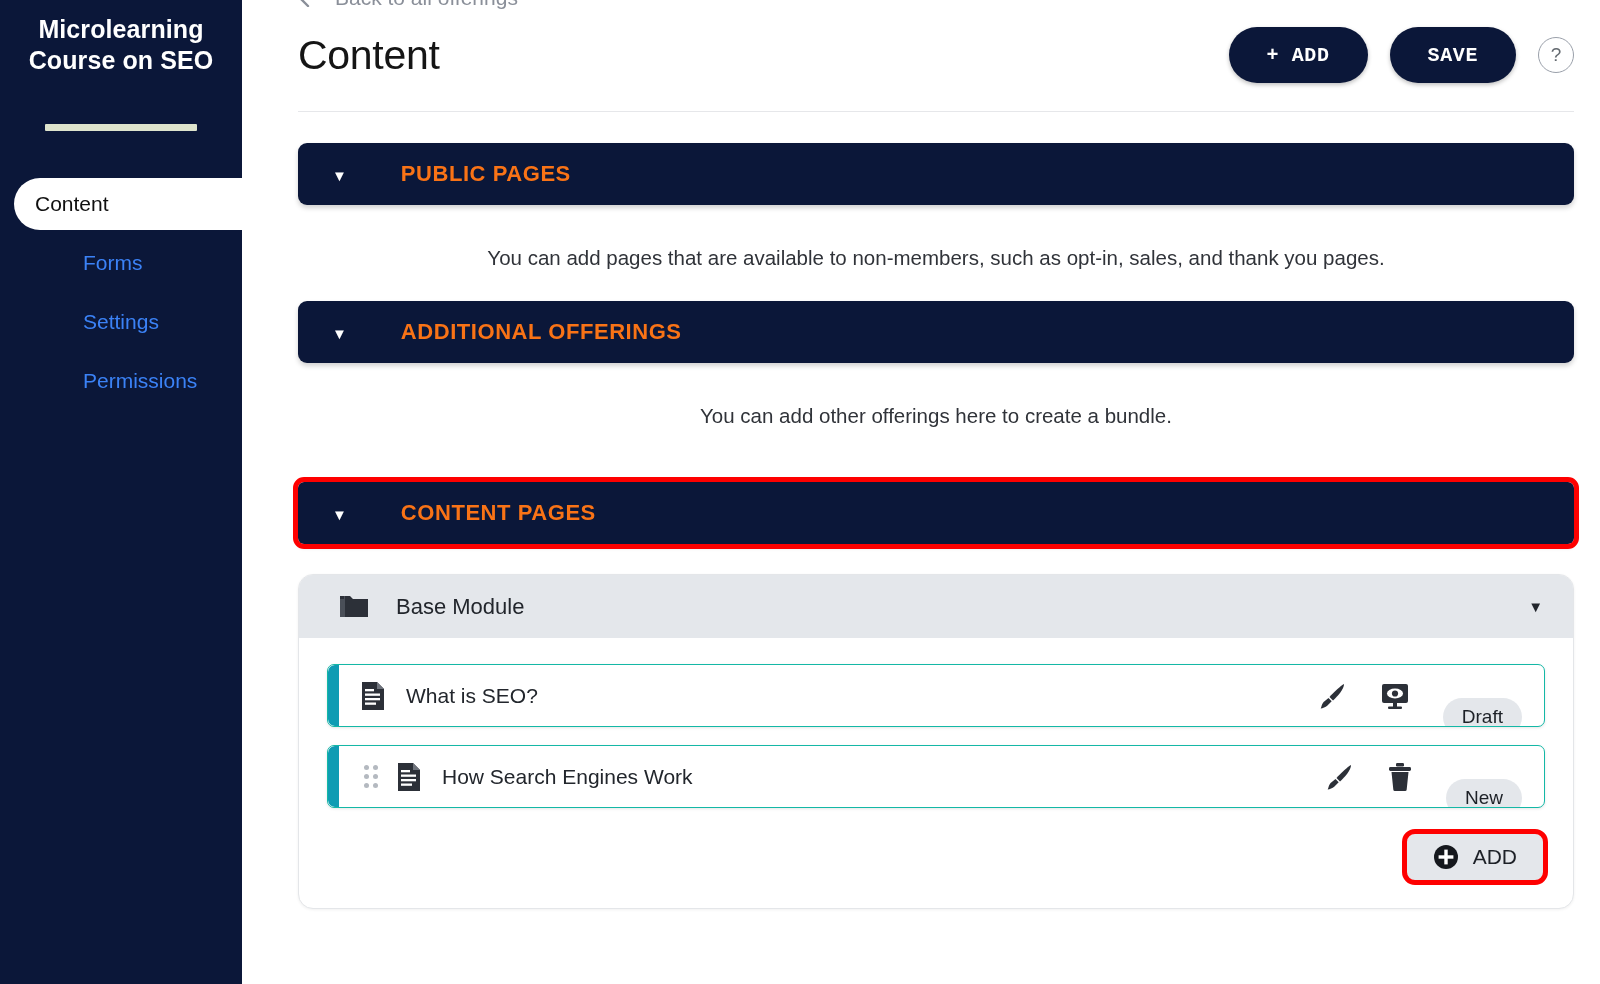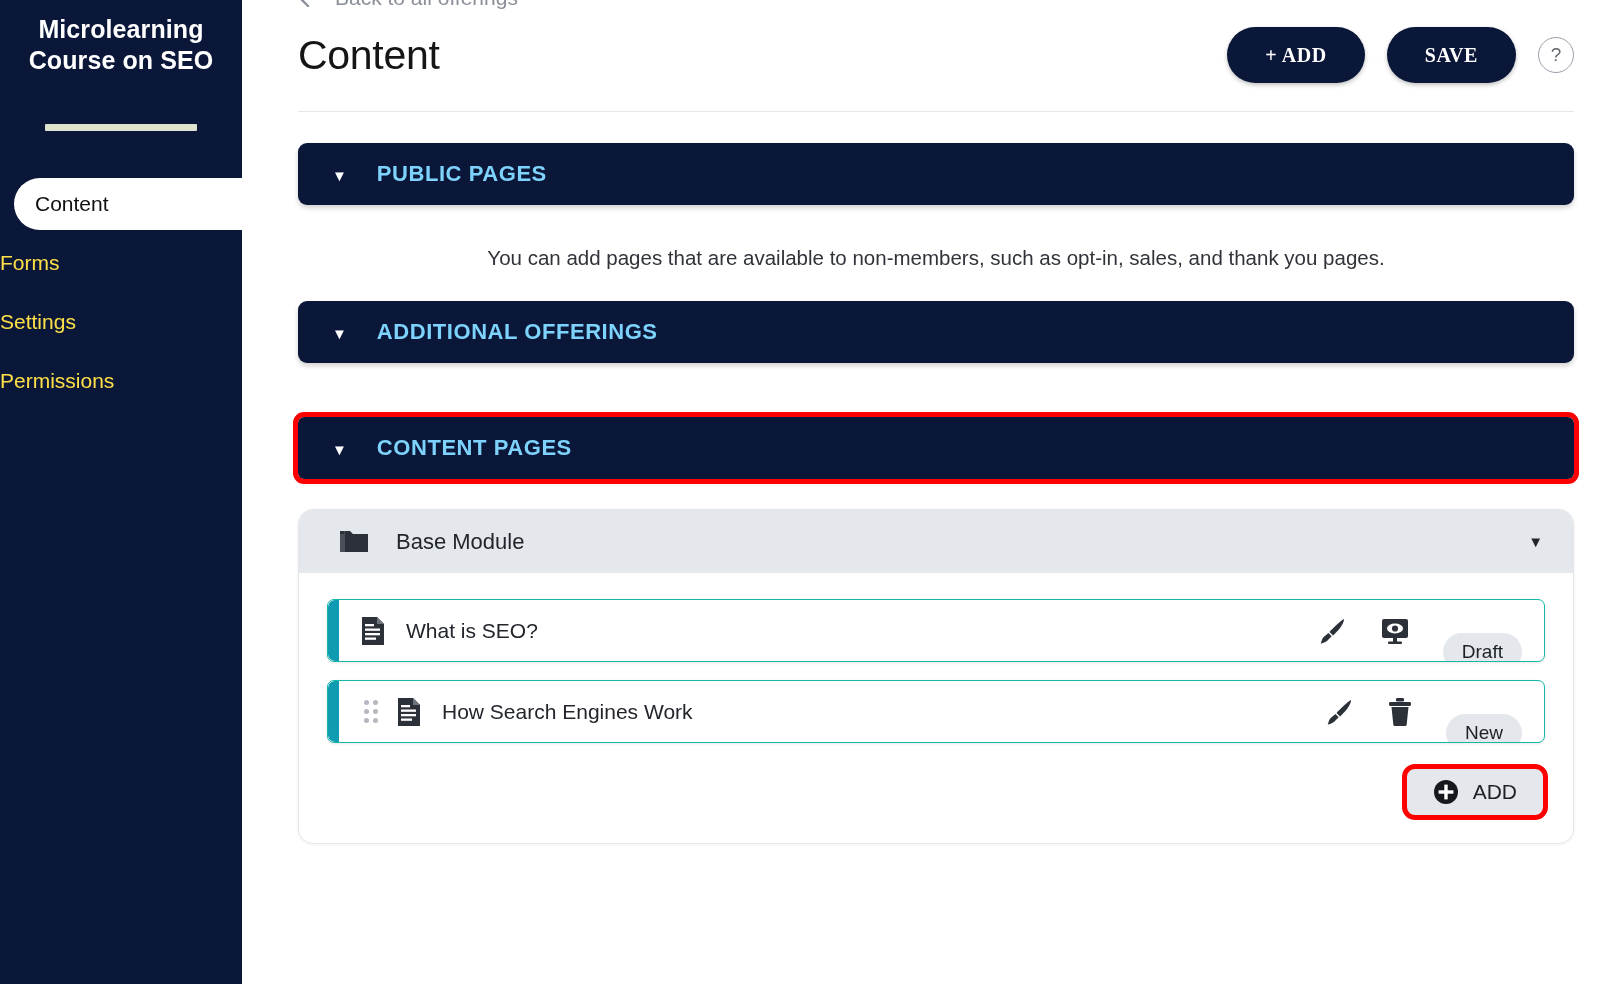--- a/index.html
+++ b/index.html
@@ -35,24 +35,26 @@
     height: 7px;
     background: #dee4cd;
     margin: 48px auto 0 auto;
     border-radius: 1px;
   }
   .nav { margin-top: 47px; }
   .nav-item {
     height: 52px;
     display: flex;
     align-items: center;
-    color: #fde047;
+    padding-left: 35px;
+    color: #3b82f6;
     font-size: 21px;
     cursor: pointer;
     position: relative;
+    margin-left: 48px;
   }
   .nav-item.active {
     background: #ffffff;
     color: #101010;
     border-top-left-radius: 26px;
     border-bottom-left-radius: 26px;
     margin-left: 14px;
     padding-left: 21px;
     width: calc(100% - 14px);
   }
@@ -96,21 +98,21 @@
     background: #0b1739;
     color: #ffffff;
     border: none;
     border-radius: 30px;
     height: 56px;
     padding: 0 38px;
     font-size: 20px;
     font-weight: bold;
     letter-spacing: .6px;
     cursor: pointer;
-    font-family: Liberation Serif, serif;
+    font-family: Liberation Mono, monospace;
     box-shadow: 0 2px 4px rgba(0,0,0,.25);
   }
   .help-btn {
     width: 36px; height: 36px;
     border-radius: 50%;
     border: 1.4px solid #9aa0aa;
     color: #63696f;
     font-size: 19px;
     background: #fff;
     display: flex; align-items: center; justify-content: center;
@@ -136,24 +138,25 @@
     box-shadow: 0 3px 5px rgba(0,0,0,.18);
     cursor: pointer;
   }
   .section-header .caret {
     color: #ffffff;
     font-size: 15px;
     line-height: 1;
     margin-top: 2px;
   }
   .section-header .title {
-    color: #7dd3fc;
+    color: #f97316;
     font-size: 22px;
     font-weight: bold;
     letter-spacing: .55px;
+    margin-left: 24px;
   }
   .section-desc {
     text-align: center;
     color: #303339;
     font-size: 20.5px;
     margin-top: 41px;
   }
 
   .hl-red {
     outline: 5px solid #fe0000;
@@ -310,20 +313,21 @@
         <span class="title">PUBLIC PAGES</span>
       </div>
       <div class="section-desc">You can add pages that are available to non-members, such as opt-in, sales, and thank you pages.</div>
     </section>
 
     <section class="section">
       <div class="section-header">
         <span class="caret">▼</span>
         <span class="title">ADDITIONAL OFFERINGS</span>
       </div>
+      <div class="section-desc">You can add other offerings here to create a bundle.</div>
     </section>
 
     <section class="section" style="margin-top:54px">
       <div class="section-header hl-red">
         <span class="caret">▼</span>
         <span class="title">CONTENT PAGES</span>
       </div>
 
       <div class="module-card">
         <div class="module-head">

